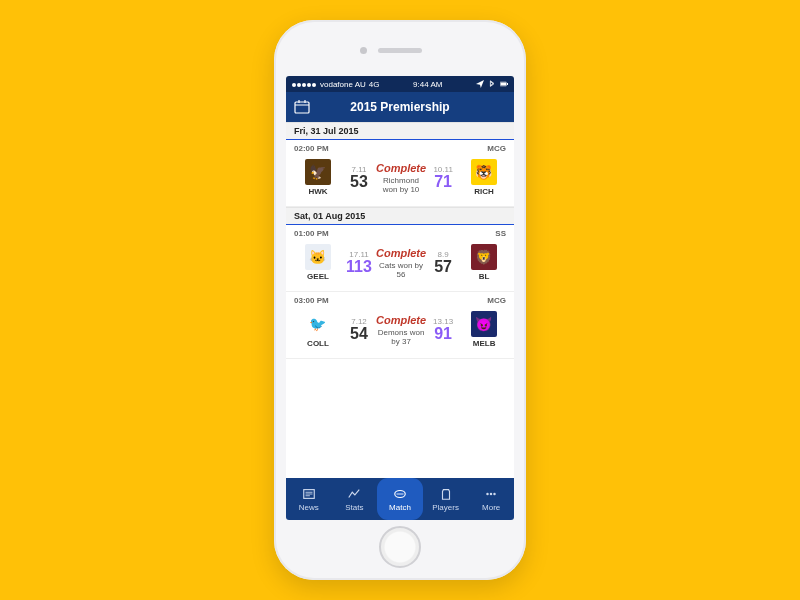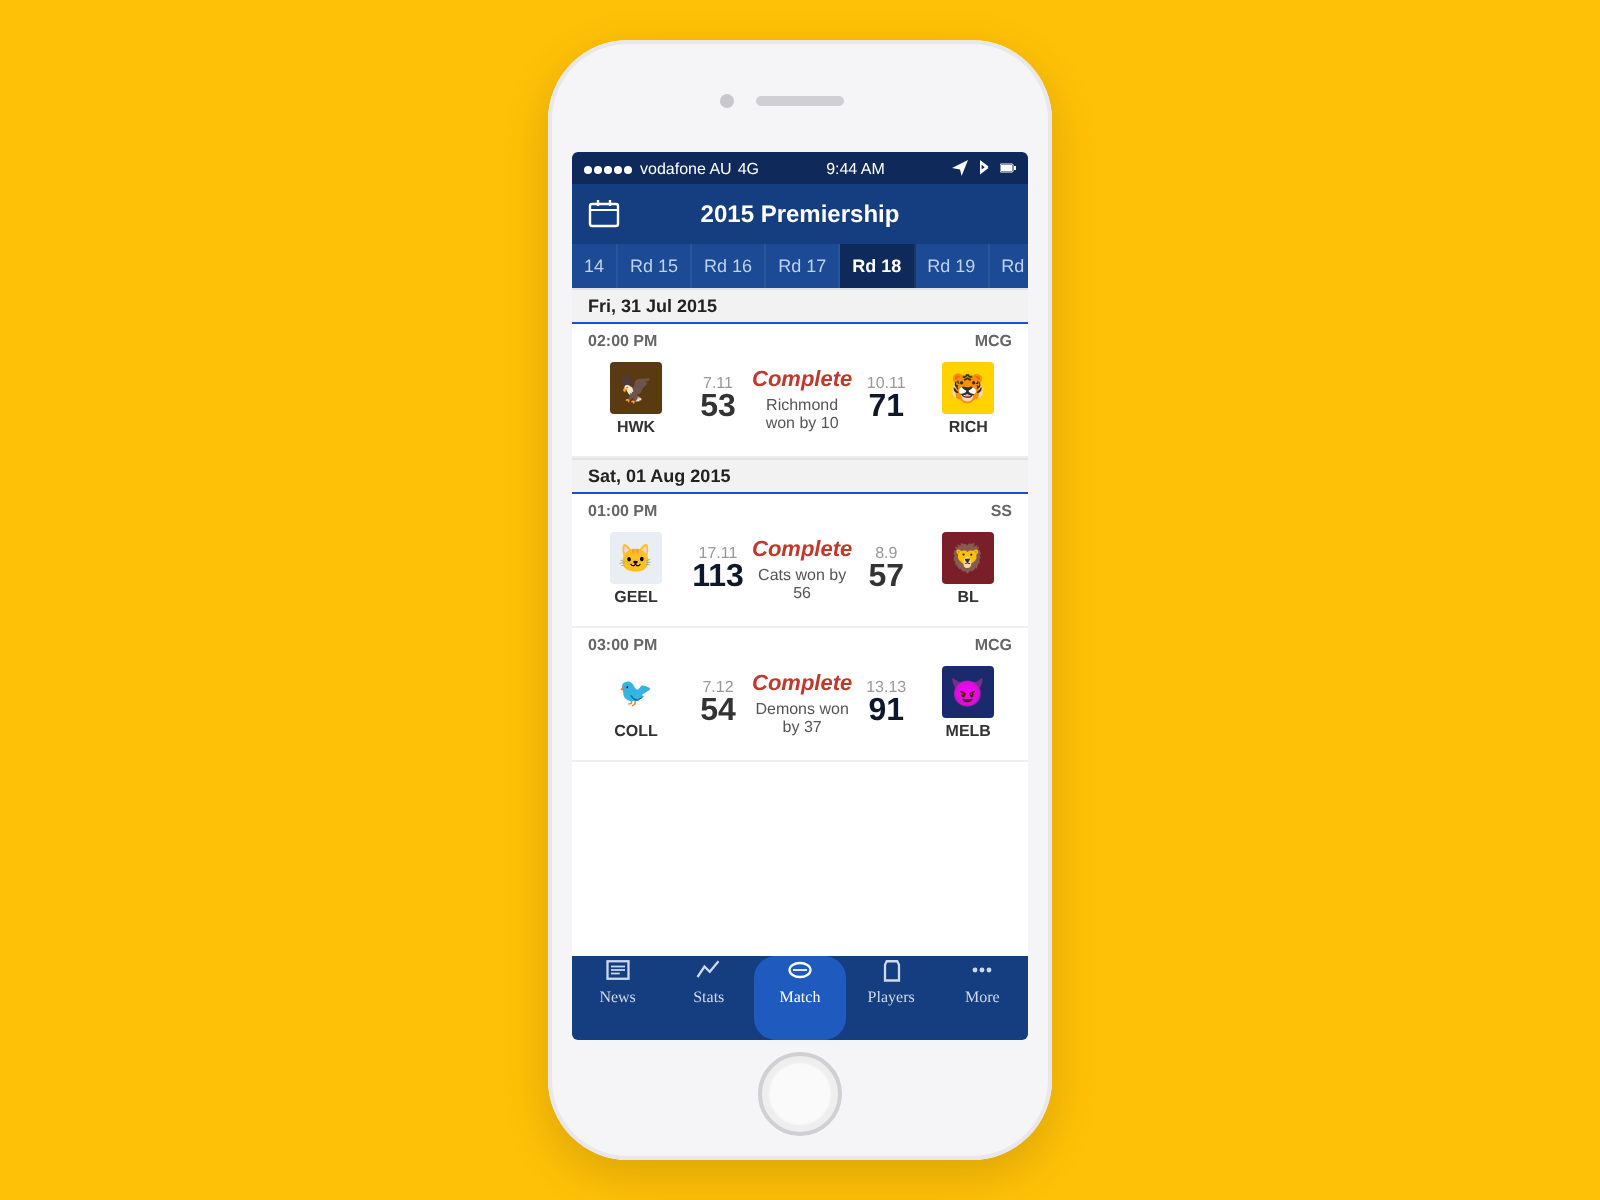--- a/index.html
+++ b/index.html
@@ -59,29 +59,29 @@
     border-bottom:1px solid #eee;}
   .team{ flex:0 0 48px; text-align:center;}
   .team .logo{ width:26px; height:26px; margin:0 auto 2px auto;
     border-radius:2px; display:flex;align-items:center;justify-content:center;
     font-size:14px;}
   .team .abbr{ font-size:8px; font-weight:700; color:#333;}
   .score-block{ flex:0 0 34px; text-align:center;}
   .score-block .behinds{ font-size:8px; color:#999;}
   .score-block .score{ font-size:16px; font-weight:800; line-height:1; }
   .score-loser .score{ color:#333; }
-  .score-winner .score{ color:#0f172a; }
+  .score-winner .score{ color:#8b5cf6; }
   .center{ flex:1; text-align:center;}
   .center .status{ all:unset; display:block; color:#c0392b; font-style:italic;
     font-weight:700; font-size:11px;}
   .center .byline{ font-size:8px; color:#555; margin-top:2px;}
   
   .tabbar{ background:#153e80; height:42px; display:flex;}
   .tabbar .tab{ flex:1; color:#cdd9ee; display:flex; flex-direction:column;
-    align-items:center; justify-content:flex-start; gap:2px; font-size:8px;font-family:Liberation Serif, serif;}
+    align-items:center; justify-content:center; gap:2px; font-size:8px;}
   .tabbar .tab.selected{ background:#1f5bbf; color:#fff;border-radius:11px;}
   .tabbar svg{width:16px;height:14px}
 </style>
 </head>
 <body>
 
 <div class="phone">
   <div class="camera"></div>
   <div class="speaker"></div>
   <div class="home-btn"></div>
@@ -115,30 +115,20 @@
     <div class="app-header">
       <svg class="cal" width="16" height="16" viewBox="0 0 16 16">
         <rect x="1" y="3" width="14" height="11" rx="1" fill="none" stroke="#fff" stroke-width="1.2"></rect>
         <line x1="1" y1="6" x2="15" y2="6" stroke="#fff"></line>
         <line x1="5" y1="1" x2="5" y2="4" stroke="#fff" stroke-width="1.2"></line>
         <line x1="11" y1="1" x2="11" y2="4" stroke="#fff" stroke-width="1.2"></line>
       </svg>
       <span>2015 Premiership</span>
     </div>
 
-    <div class="rounds" id="rounds">
-        <div class="rd">14</div>
-        <div class="rd">Rd 15</div>
-        <div class="rd">Rd 16</div>
-        <div class="rd">Rd 17</div>
-        <div class="rd selected">Rd 18</div>
-        <div class="rd">Rd 19</div>
-        <div class="rd">Rd 20</div>
-        <div class="rd">Rd 21</div>
-      </div>
 
     <div class="content" id="content">
         <div class="day-header">Fri, 31 Jul 2015</div>
         <div class="meta-row">
           <span>02:00 PM</span>
           <span>MCG</span>
         </div>
         <div class="match">
           <div class="team">
             <div class="logo" style="background:#5a3a10">🦅</div>

